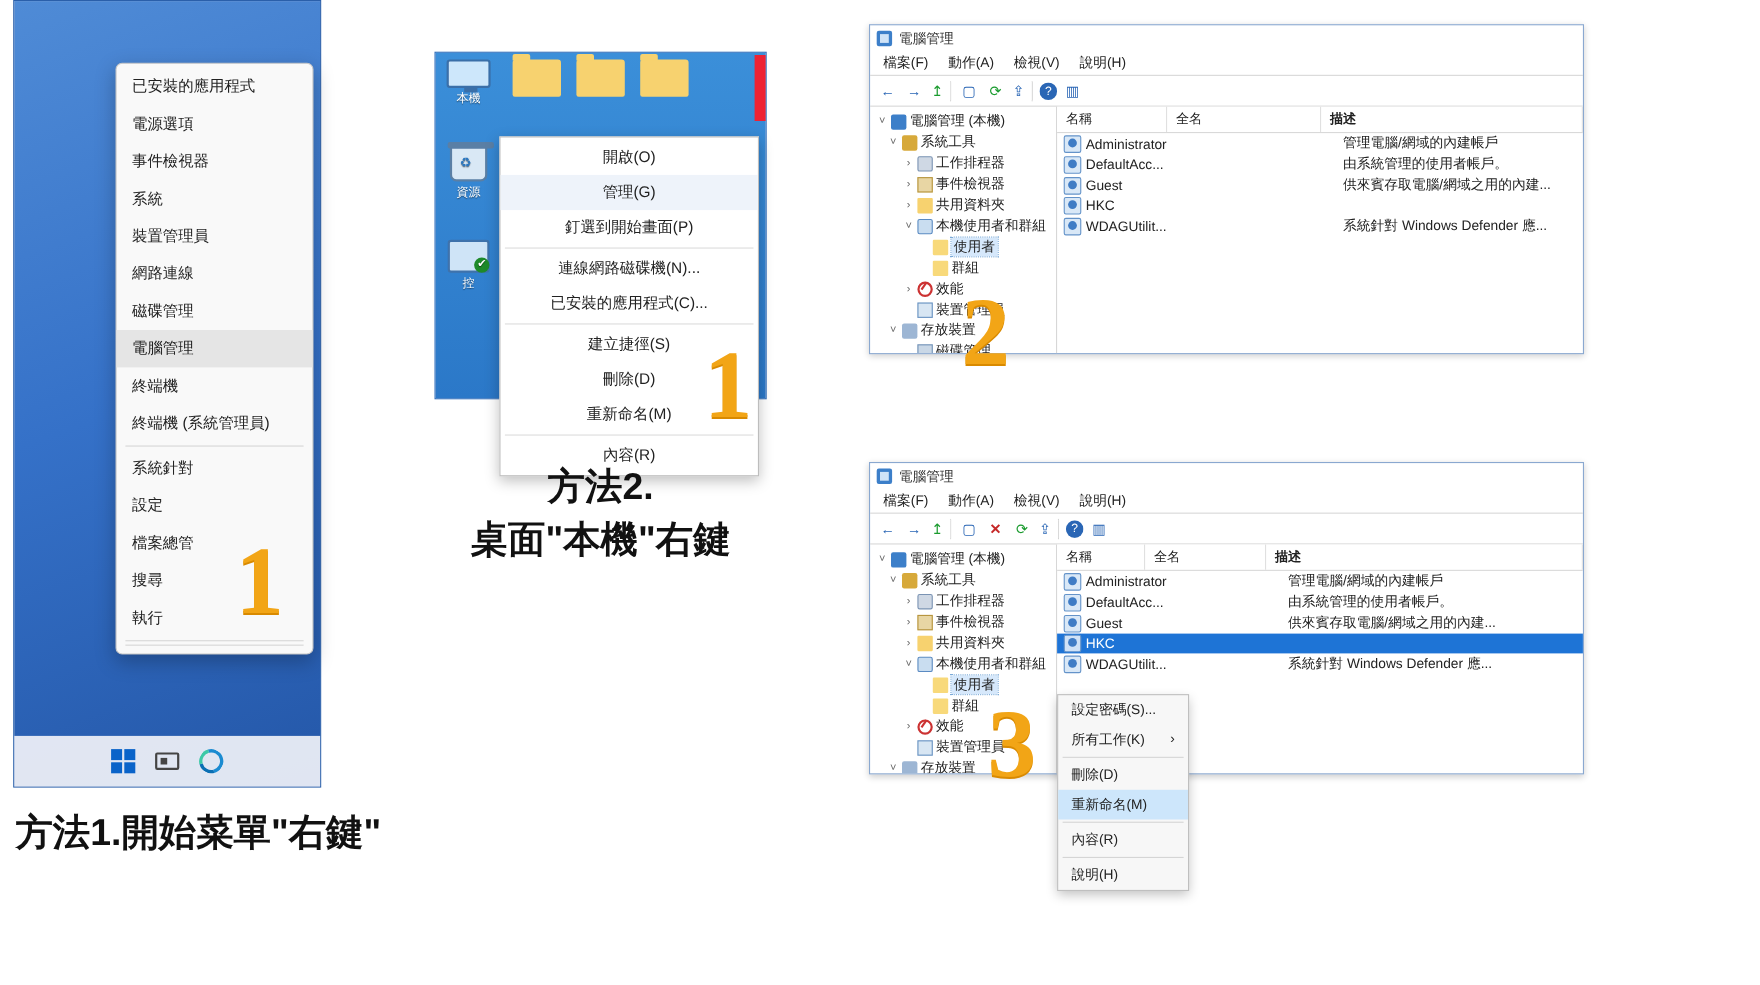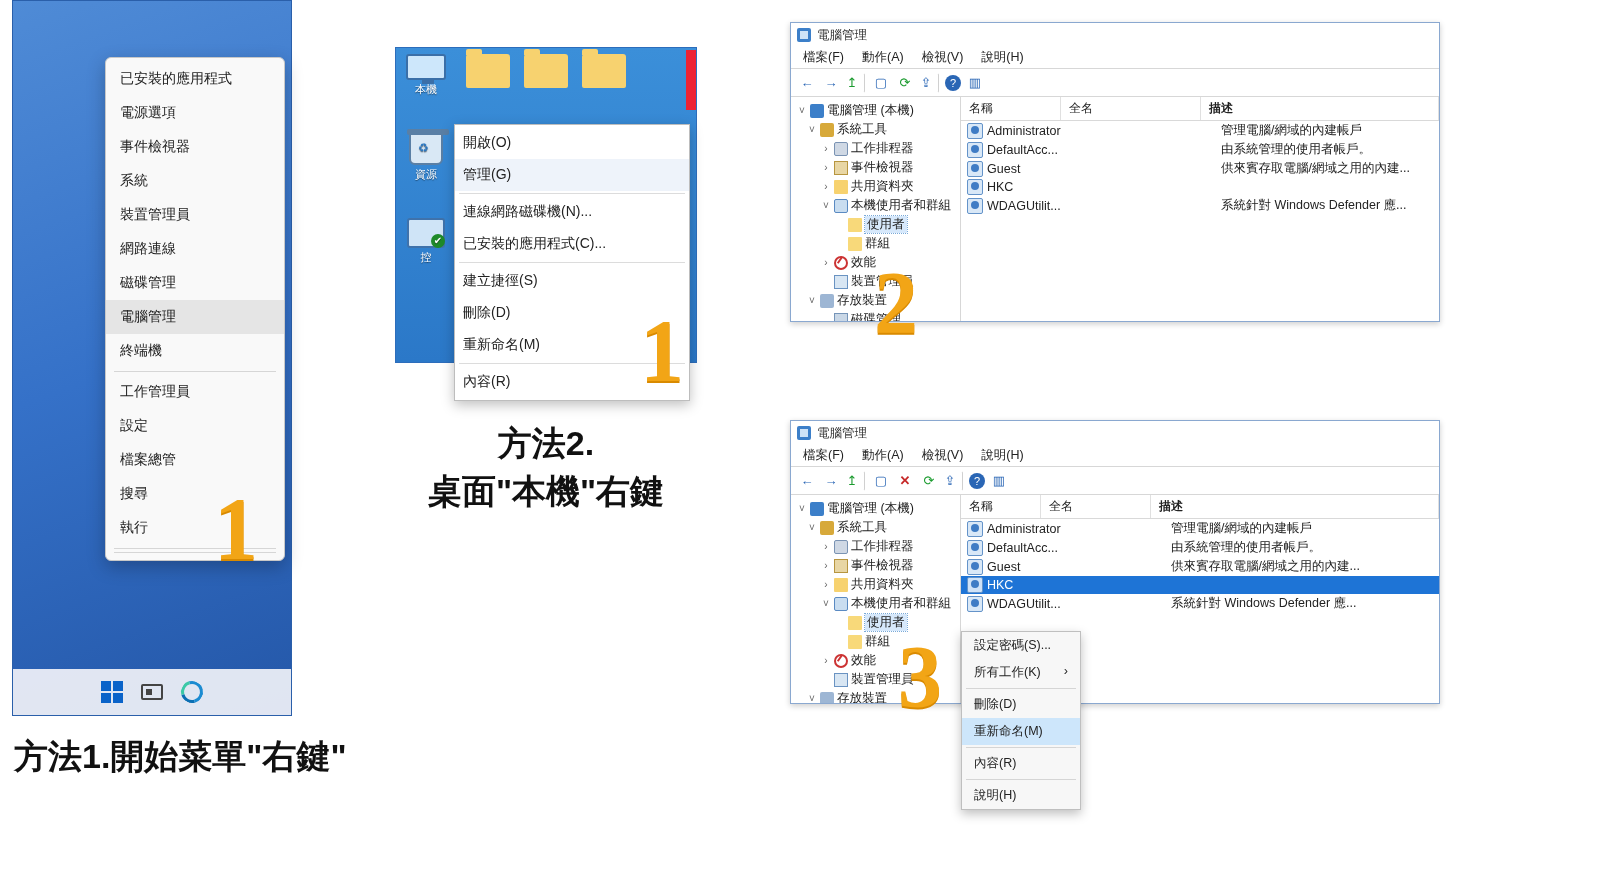--- a/index.html
+++ b/index.html
@@ -77,21 +77,21 @@
   .folder-row .d-folder{ width:44px; height:34px; }
   .red-sq{ width:10px; height:60px; background:#e23; position:absolute; right:0; top:2px; }
 
   .ctx2 {
     position:absolute; left:58px; top:76px;
     width:236px; background:#fff; border:1px solid #bdbdbd;
     font-size:14px; color:#222;
     box-shadow:0 4px 12px rgba(0,0,0,0.25);
     padding:2px 0;
   }
-  .ctx2 .mi{ padding:7px 8px; white-space:nowrap; }
+  .ctx2 .mi{ padding:7px 8px; white-space:nowrap;text-align:center; }
   .ctx2 .mi.hl{ background:#eef3fa; }
   .ctx2 .sep{ height:1px; background:#dcdcdc; margin:2px 4px; }
 
   
   .big-num { font-size:88px; font-weight:800; color:#f2a516; font-family:Georgia,serif; text-shadow:0 2px 0 #d98a00; }
   .num1a { left:640px; top:300px; }
   .num1b { left:214px; top:478px; }
   .num2  { left:874px; top:252px; }
   .num3  { left:898px; top:626px; }
 
@@ -171,22 +171,23 @@
   <div class="winx-menu" id="winx-menu">
       <div class="mi">已安裝的應用程式</div>
       <div class="mi">電源選項</div>
       <div class="mi">事件檢視器</div>
       <div class="mi">系統</div>
       <div class="mi">裝置管理員</div>
       <div class="mi">網路連線</div>
       <div class="mi">磁碟管理</div>
       <div class="mi hl">電腦管理</div>
       <div class="mi">終端機</div>
+      <div class="mi">終端機 (系統管理員)</div>
       <div class="sep"></div>
-      <div class="mi">工作管理員</div>
+      <div class="mi">系統針對</div>
       <div class="mi">設定</div>
       <div class="mi">檔案總管</div>
       <div class="mi">搜尋</div>
       <div class="mi">執行</div>
       <div class="sep"></div>
       <div class="sep"></div>
     </div>
   <div class="taskbar1">
     <div class="tb-icon">
         <div class="win-logo">
@@ -214,20 +215,21 @@
   <div class="desk-icons">
     <div class="desk-it"><div class="d-pc"></div><span>本機</span></div>
     <div class="desk-it"><div class="d-bin">
           <span class="arrows">♻</span>
         </div><span>資源</span></div>
     <div class="desk-it"><div class="d-cp"></div><span>控</span></div>
   </div>
   <div class="ctx2" id="ctx2">
       <div class="mi">開啟(O)</div>
       <div class="mi hl">管理(G)</div>
+      <div class="mi">釘選到開始畫面(P)</div>
       <div class="sep"></div>
       <div class="mi">連線網路磁碟機(N)...</div>
       <div class="mi">已安裝的應用程式(C)...</div>
       <div class="sep"></div>
       <div class="mi">建立捷徑(S)</div>
       <div class="mi">刪除(D)</div>
       <div class="mi">重新命名(M)</div>
       <div class="sep"></div>
       <div class="mi">內容(R)</div>
     </div>

